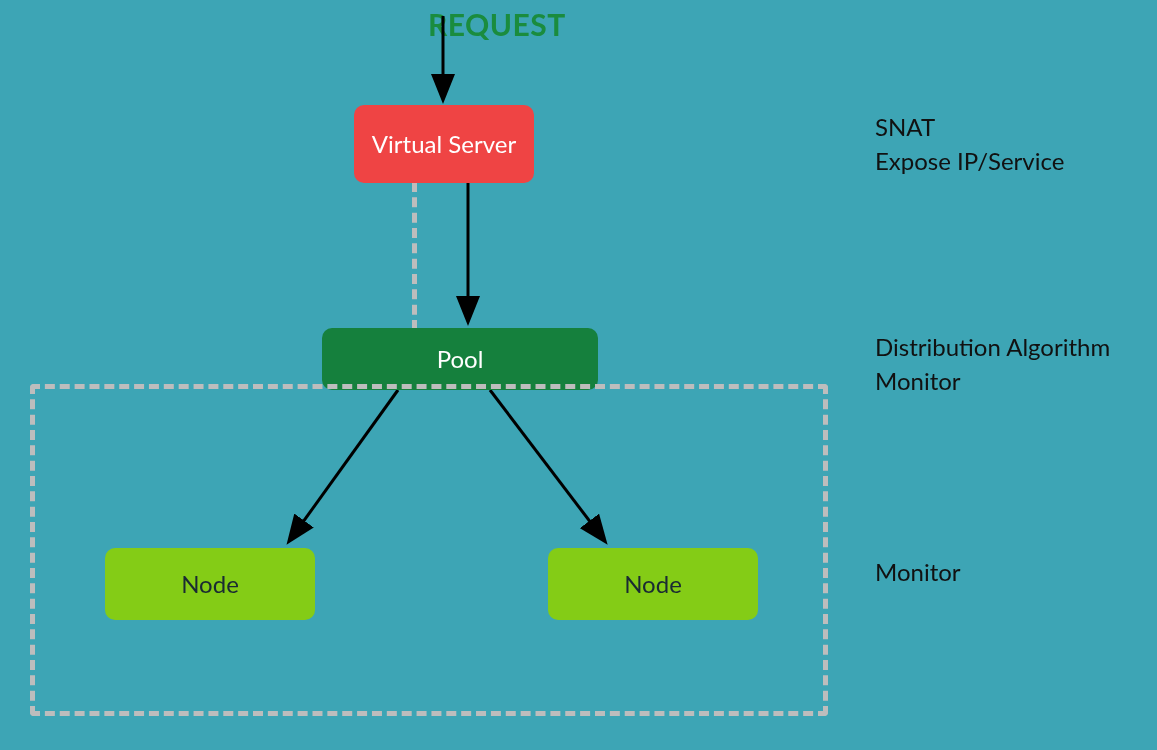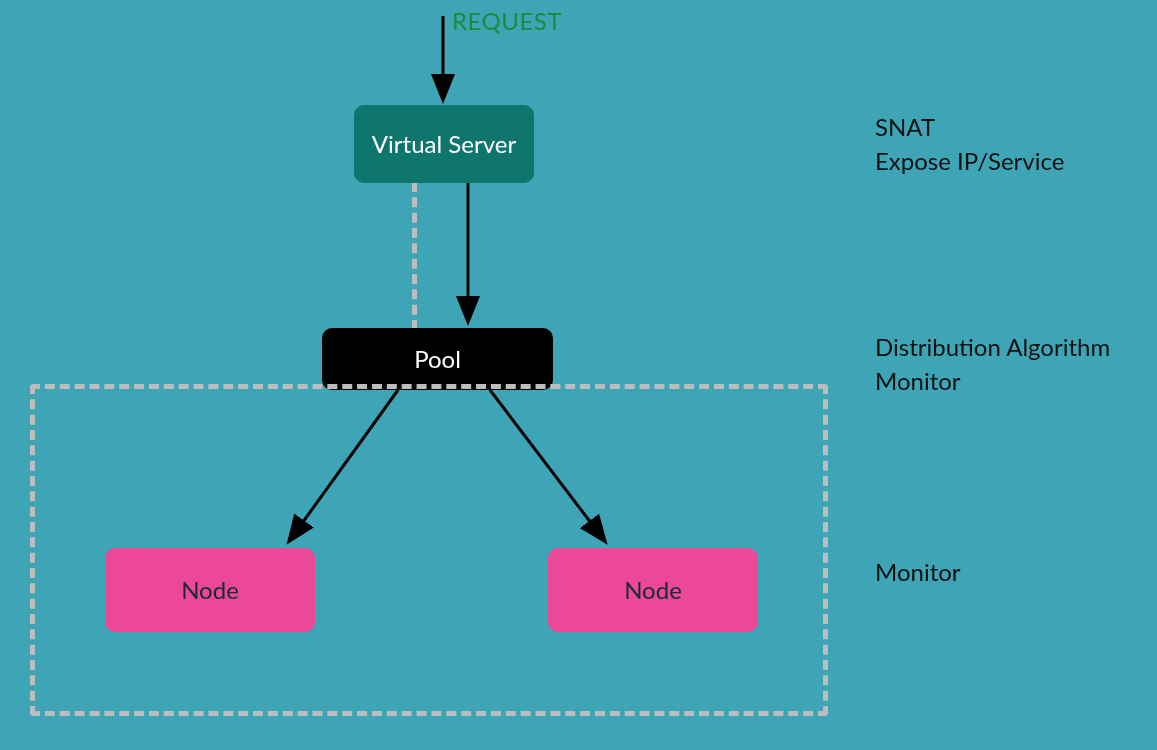--- a/index.html
+++ b/index.html
@@ -12,57 +12,57 @@
       overflow: hidden;
     }
     .diagram {
       position: relative;
       width: 100%;
       height: 100%;
     }
     .request-label {
       position: absolute;
       color: #1a8c3e;
-      font-weight: 400;
-      font-size: 24px;
+      font-weight: 700;
+      font-size: 30px;
       top: 6px;
-      left: 452px;
+      left: 428px;
       letter-spacing: 0.5px;
     }
     .box {
       position: absolute;
       border-radius: 10px;
       display: flex;
       align-items: center;
       justify-content: center;
       text-align: center;
       font-size: 24px;
       line-height: 1.25;
     }
     .box-virtual-server {
-      background: #0f766e;
+      background: #ef4444;
       color: #fff;
       width: 180px;
       height: 78px;
       left: 354px;
       top: 105px;
     }
     .box-pool {
-      background: #000000;
+      background: #15803d;
       color: #fff;
-      width: 231px;
+      width: 276px;
       height: 62px;
       left: 322px;
       top: 328px;
     }
     .box-node {
-      background: #ec4899;
+      background: #84cc16;
       color: #1a2a33;
       width: 210px;
-      height: 84px;
+      height: 72px;
     }
     .box-node-left { left: 105px; top: 548px; }
     .box-node-right { left: 548px; top: 548px; }
     .dashed-container {
       position: absolute;
       border: 5px dashed #bdbdbd;
       border-radius: 4px;
       left: 30px;
       top: 384px;
       width: 798px;

